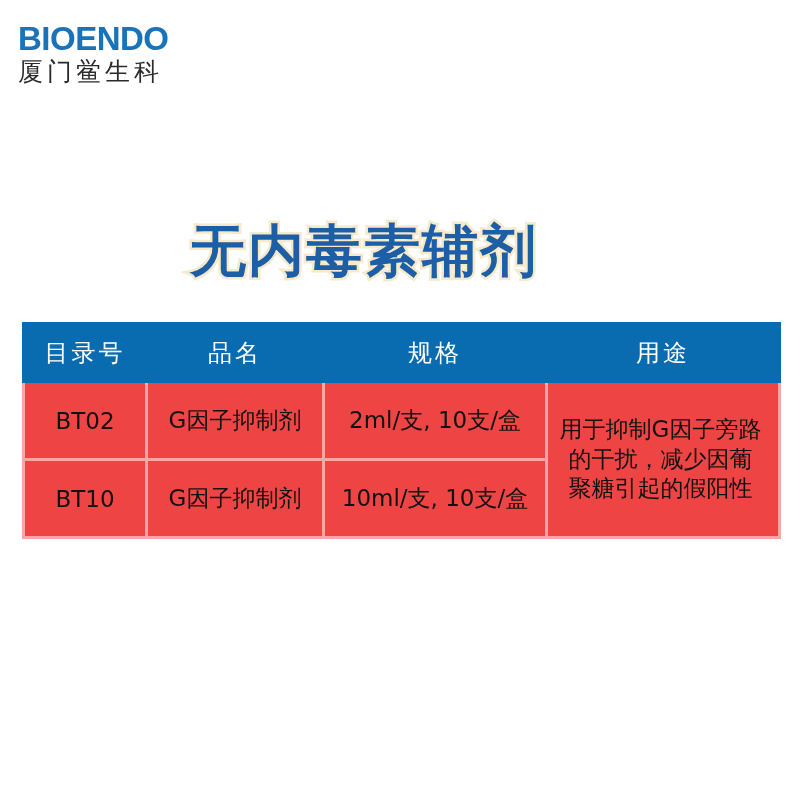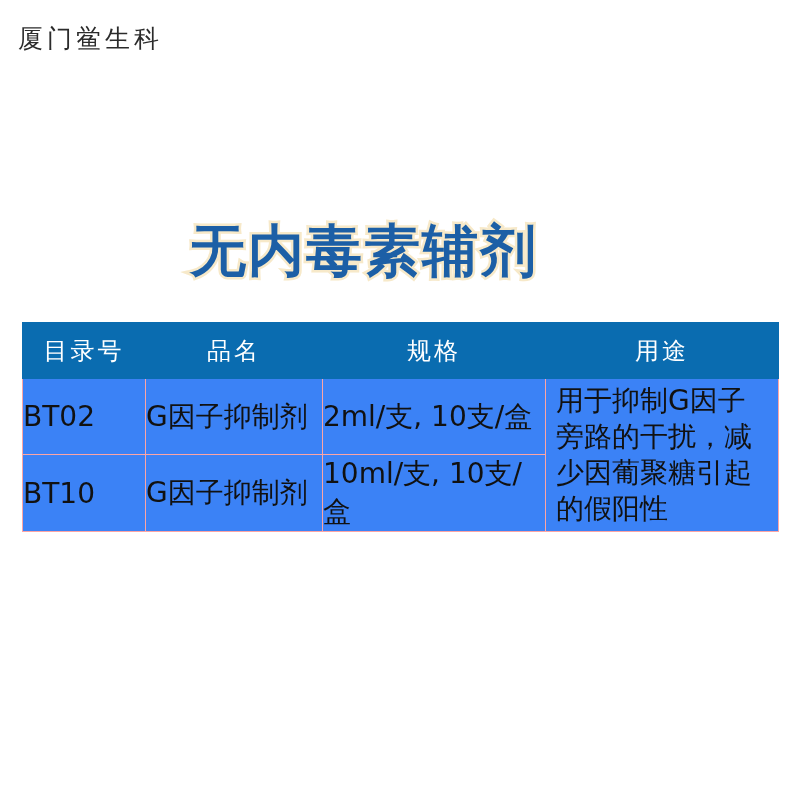--- a/index.html
+++ b/index.html
@@ -67,42 +67,42 @@
   .product-table {
     position: absolute;
     left: 22px;
     top: 322px;
     width: 756px;
     border-collapse: collapse;
     table-layout: fixed;
   }
   .product-table th,
   .product-table td {
-    border: 1px solid #fca5a5;
+    border: 3px solid #fca5a5;
     padding: 0;
     vertical-align: middle;
   }
   .product-table thead th {
     background: #0a6cb0;
     border-color: #0a6cb0;
     color: #ffffff;
     font-family: "DejaVu Sans", "Liberation Sans", sans-serif;
     font-size: 24px;
     font-weight: normal;
     letter-spacing: 3px;
     text-align: center;
     height: 55px;
   }
   .product-table tbody td {
-    background: #3b82f6;
+    background: #ef4444;
     color: #111111;
     font-family: "DejaVu Sans", "Liberation Sans", sans-serif;
-    font-size: 28px;
+    font-size: 23px;
     font-weight: normal;
-    text-align: left;
+    text-align: center;
     height: 75px;
     letter-spacing: 0px;
   }
   .col-code   { width: 123px; }
   .col-name   { width: 177px; }
   .col-spec   { width: 223px; }
   .col-use    { width: 233px; }
 
   td.cell-purpose {
     text-align: left;
@@ -110,20 +110,21 @@
     padding: 4px 15px 4px 10px;
     font-size: 22px;
     line-height: 1.28;
     letter-spacing: -0.5px;
   }
 </style>
 </head>
 <body>
 
 <div class="logo-block">
+  <div class="logo-wordmark">BIOENDO</div>
   <div class="logo-cn">厦门鲎生科</div>
 </div>
 
 <div class="title-wrap">
   <span class="title-text">无内毒素辅剂</span>
 </div>
 
 <table class="product-table">
   <colgroup>
     <col class="col-code">

